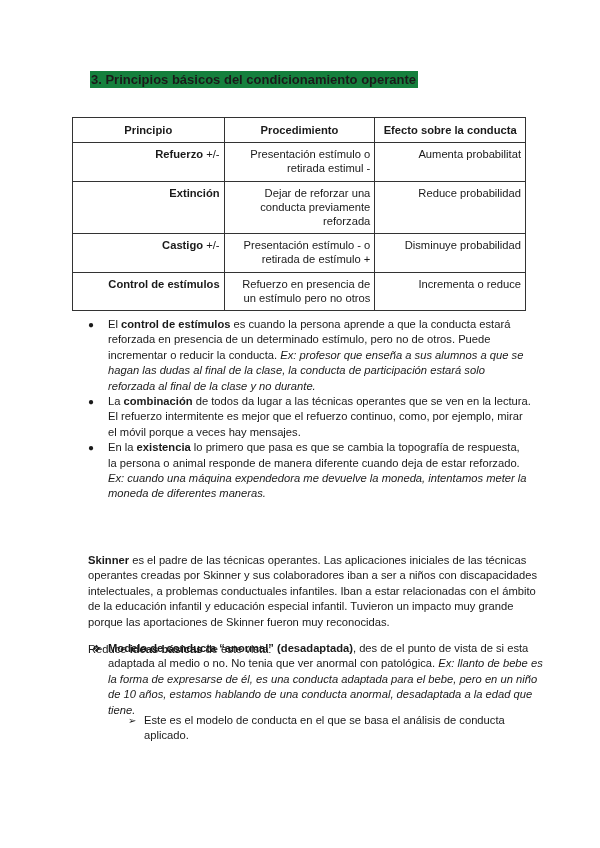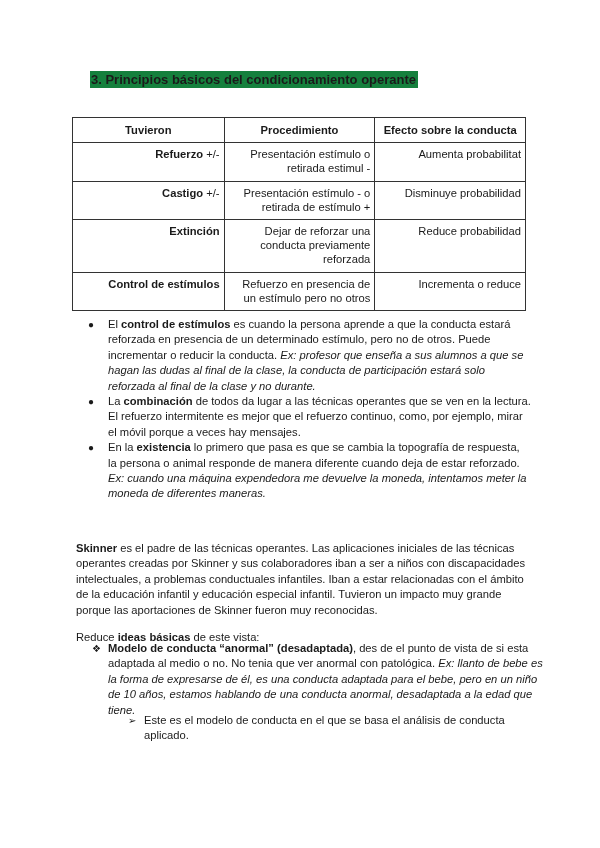--- a/index.html
+++ b/index.html
@@ -13,21 +13,21 @@
   table.t { position:absolute; left:72px; top:117px; width:454px; border-collapse:collapse; font-size:11.2px; line-height:14.2px; }
   table.t td, table.t th { border:1.2px solid #333; vertical-align:top; padding:4px 4px 5px 4px; text-align:right; }
   table.t th { font-weight:bold; text-align:center; padding:5px 4px 5px 4px; }
   table.t col.c1 { width:152px; } table.t col.c2 { width:151px; } table.t col.c3 { width:151px; }
   .b { font-weight:bold; }
   .i { font-style:italic; }
   ul.bl { position:absolute; left:86px; width:445px; margin:0; padding:0; list-style:none; }
   ul.bl li { position:relative; padding-left:22px; }
   ul.bl li .dot { position:absolute; left:2px; top:0; font-size:10px; }
   #bullets1 { top:317px; }
-  p.para { position:absolute; left:72px; width:460px; margin:4px; }
+  p.para { position:absolute; left:72px; width:460px; margin:16px; }
   #skinner { top:537px; }
   #ideas-intro { top:626px; }
   .lvl1 { position:absolute; left:92px; top:641px; width:440px; padding-left:16px; }
   .lvl1 .sym { position:absolute; left:0; top:0; font-size:10px; }
   .lvl2 { position:absolute; left:128px; top:713px; width:390px; padding-left:16px; }
   .lvl2 .sym { position:absolute; left:0; top:0; font-size:10px; }
 </style>
 </head>
 <body>
 
@@ -38,40 +38,40 @@
   </div>
 
   <table class="t">
     <colgroup>
         <col class="c1">
         <col class="c2">
         <col class="c3">
       </colgroup>
     <thead>
       <tr>
-        <th>Tuvieron</th>
+        <th>Principio</th>
         <th>Procedimiento</th>
         <th>Efecto sobre la conducta</th>
       </tr>
     </thead>
     <tbody>
       <tr>
         <td><span class="b">Refuerzo</span><span> +/-</span></td>
         <td>Presentación estímulo o retirada estimul -</td>
         <td>Aumenta probabilitat</td>
       </tr>
       <tr>
+        <td><span class="b">Extinción</span><span></span></td>
+        <td>Dejar de reforzar una conducta previamente reforzada</td>
+        <td>Reduce probabilidad</td>
+      </tr>
+      <tr>
         <td><span class="b">Castigo</span><span> +/-</span></td>
         <td>Presentación estímulo - o retirada de estímulo +</td>
         <td>Disminuye probabilidad</td>
-      </tr>
-      <tr>
-        <td><span class="b">Extinción</span><span></span></td>
-        <td>Dejar de reforzar una conducta previamente reforzada</td>
-        <td>Reduce probabilidad</td>
       </tr>
       <tr>
         <td><span class="b">Control de estímulos</span><span></span></td>
         <td>Refuerzo en presencia de un estímulo pero no otros</td>
         <td>Incrementa o reduce</td>
       </tr>
     </tbody>
   </table>
 
   <ul class="bl" id="bullets1">

